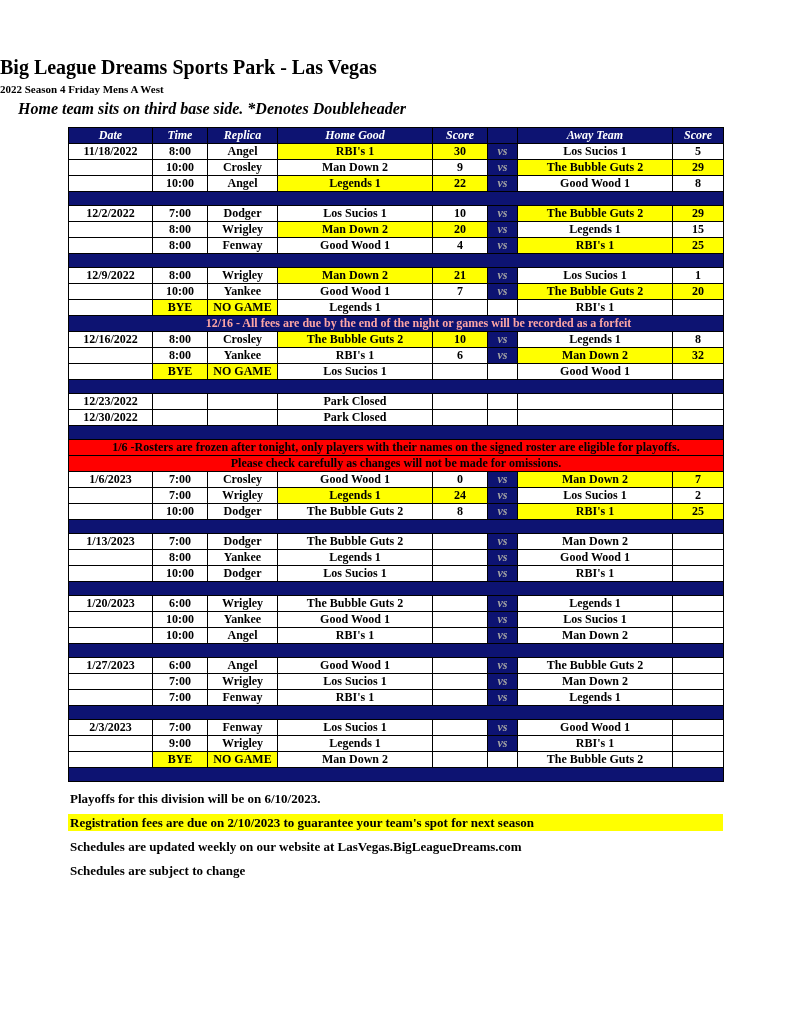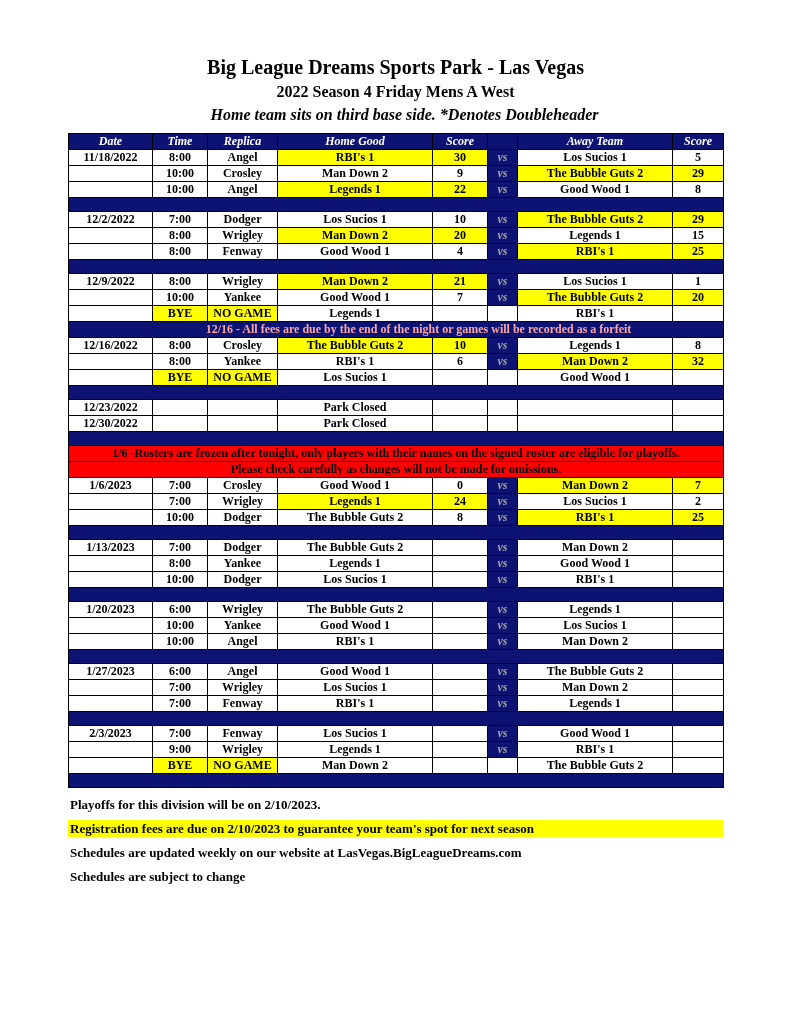--- a/index.html
+++ b/index.html
@@ -5,23 +5,23 @@
   * { margin: 0; padding: 0; box-sizing: border-box; }
   html, body { background: #ffffff; }
   body {
     width: 791px;
     min-height: 1024px;
     font-family: "Liberation Serif", "DejaVu Serif", serif;
     color: #000;
   }
   .page { width: 791px; min-height: 1024px; padding-top: 56px; background: #fff; }
 
-  .titles { text-align: center; }
+  .titles { }
   .title { font-size: 20px; font-weight: bold; margin-bottom: 4px; }
-  .subtitle { font-size: 16px; font-weight: bold; margin-bottom: 5px; }
+  .subtitle { font-size: 11px; font-weight: bold; margin-bottom: 5px; }
   .note { font-size: 16px; font-weight: bold; font-style: italic; margin-bottom: 9px; padding-left: 18px; }
 
   table.sched {
     margin-left: 68px;
     width: 655px;
     border-collapse: collapse;
     table-layout: fixed;
   }
   table.sched th, table.sched td {
     border: 1px solid #000;
@@ -429,19 +429,19 @@
           <td>The Bubble Guts 2</td>
           <td></td>
         </tr>
         <tr class="separator">
           <td colspan="8"></td>
         </tr>
       </tbody>
   </table>
 
   <div class="footer">
-      <div class="f-line">Playoffs for this division will be on 2/10/2023.</div>
+      <div class="f-line">Playoffs for this division will be on 6/10/2023.</div>
       <div class="f-line hl">Registration fees are due on 2/10/2023 to guarantee your team's spot for next season</div>
       <div class="f-line">Schedules are updated weekly on our website at LasVegas.BigLeagueDreams.com</div>
       <div class="f-line">Schedules are subject to change</div>
     </div>
 
 </div>
 
 </body></html>

